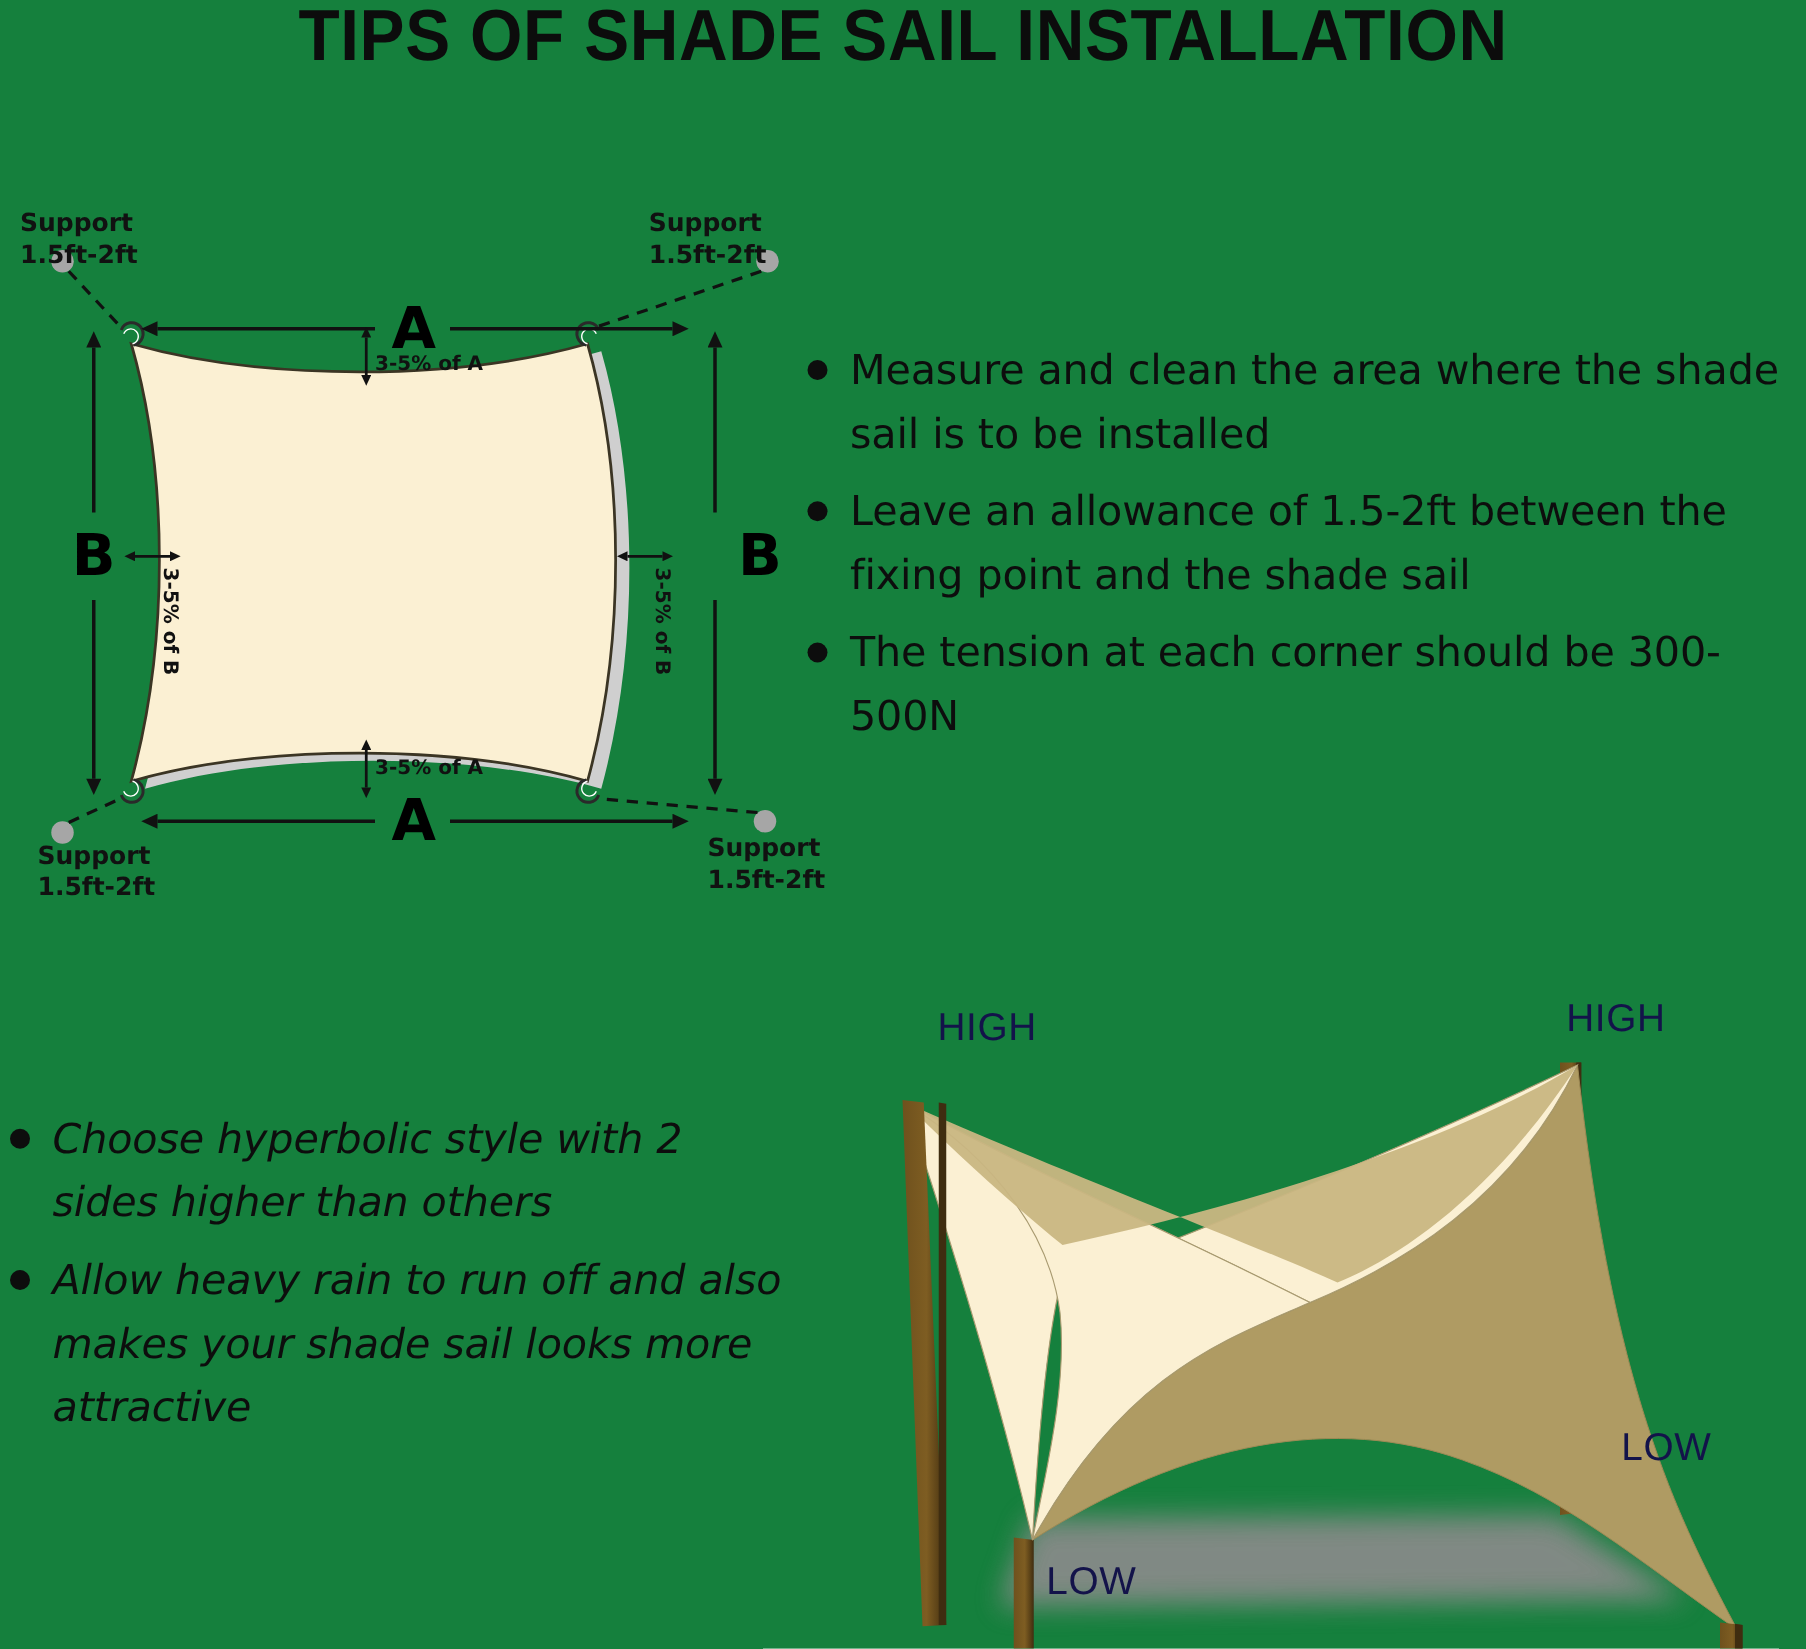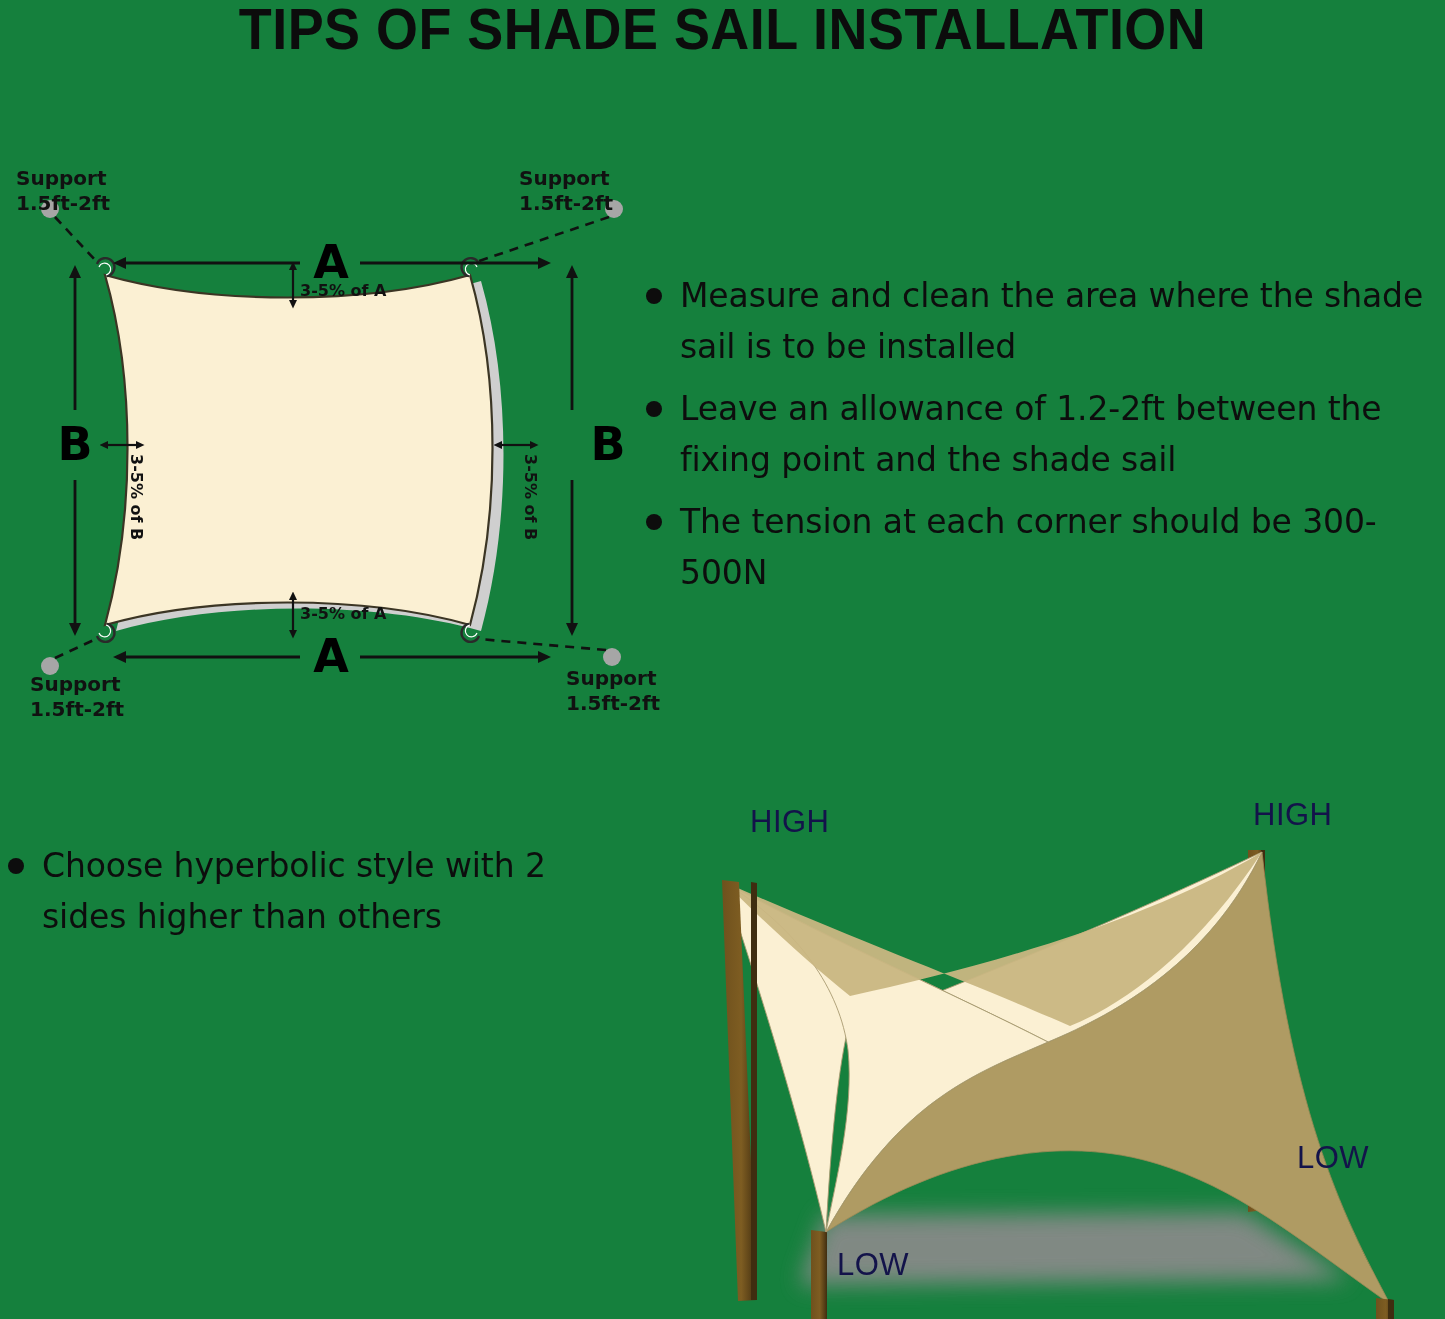--- a/index.html
+++ b/index.html
@@ -73,22 +73,23 @@
     font-size: 33px;
     line-height: 51px;
     margin-bottom: 11px;
     letter-spacing: -0.1px;
   }
   #list-right li .dot { top: 18px; }
 
   
   #list-left {
     left: 2px;
-    top: 840px;
+    top: 885px;
     width: 630px;
+    font-style: italic;
   }
   #list-left li {
     font-size: 33px;
     line-height: 51px;
     margin-bottom: 11px;
     letter-spacing: -0.1px;
   }
   #list-left li .dot { top: 18px; }
 
   
@@ -248,32 +249,36 @@
     </g>
   </svg>
 
   <ul class="bullet-list" id="list-right">
     <li>
       <span class="dot"></span>
       <span>Measure and clean the area where the shade sail is to be installed</span>
     </li>
     <li>
       <span class="dot"></span>
-      <span>Leave an allowance of 1.2-2ft between the fixing point and the shade sail</span>
+      <span>Leave an allowance of 1.5-2ft between the fixing point and the shade sail</span>
     </li>
     <li>
       <span class="dot"></span>
       <span>The tension at each corner should be 300-500N</span>
     </li>
   </ul>
 
   <ul class="bullet-list" id="list-left">
     <li>
       <span class="dot"></span>
       <span>Choose hyperbolic style with 2 sides higher than others</span>
+    </li>
+    <li>
+      <span class="dot"></span>
+      <span>Allow heavy rain to run off and also makes your shade sail looks more attractive</span>
     </li>
   </ul>
 
   <svg class="panel" id="hyper-svg" style="left:650px; top:780px; width:795px; height:539px;" viewBox="0 0 795 539">
 
     <defs>
       <filter id="groundBlur" x="-25%" y="-60%" width="150%" height="240%">
         <feGaussianBlur stdDeviation="11"></feGaussianBlur>
       </filter>
       <linearGradient id="postGrad" x1="0" y1="0" x2="1" y2="0">

